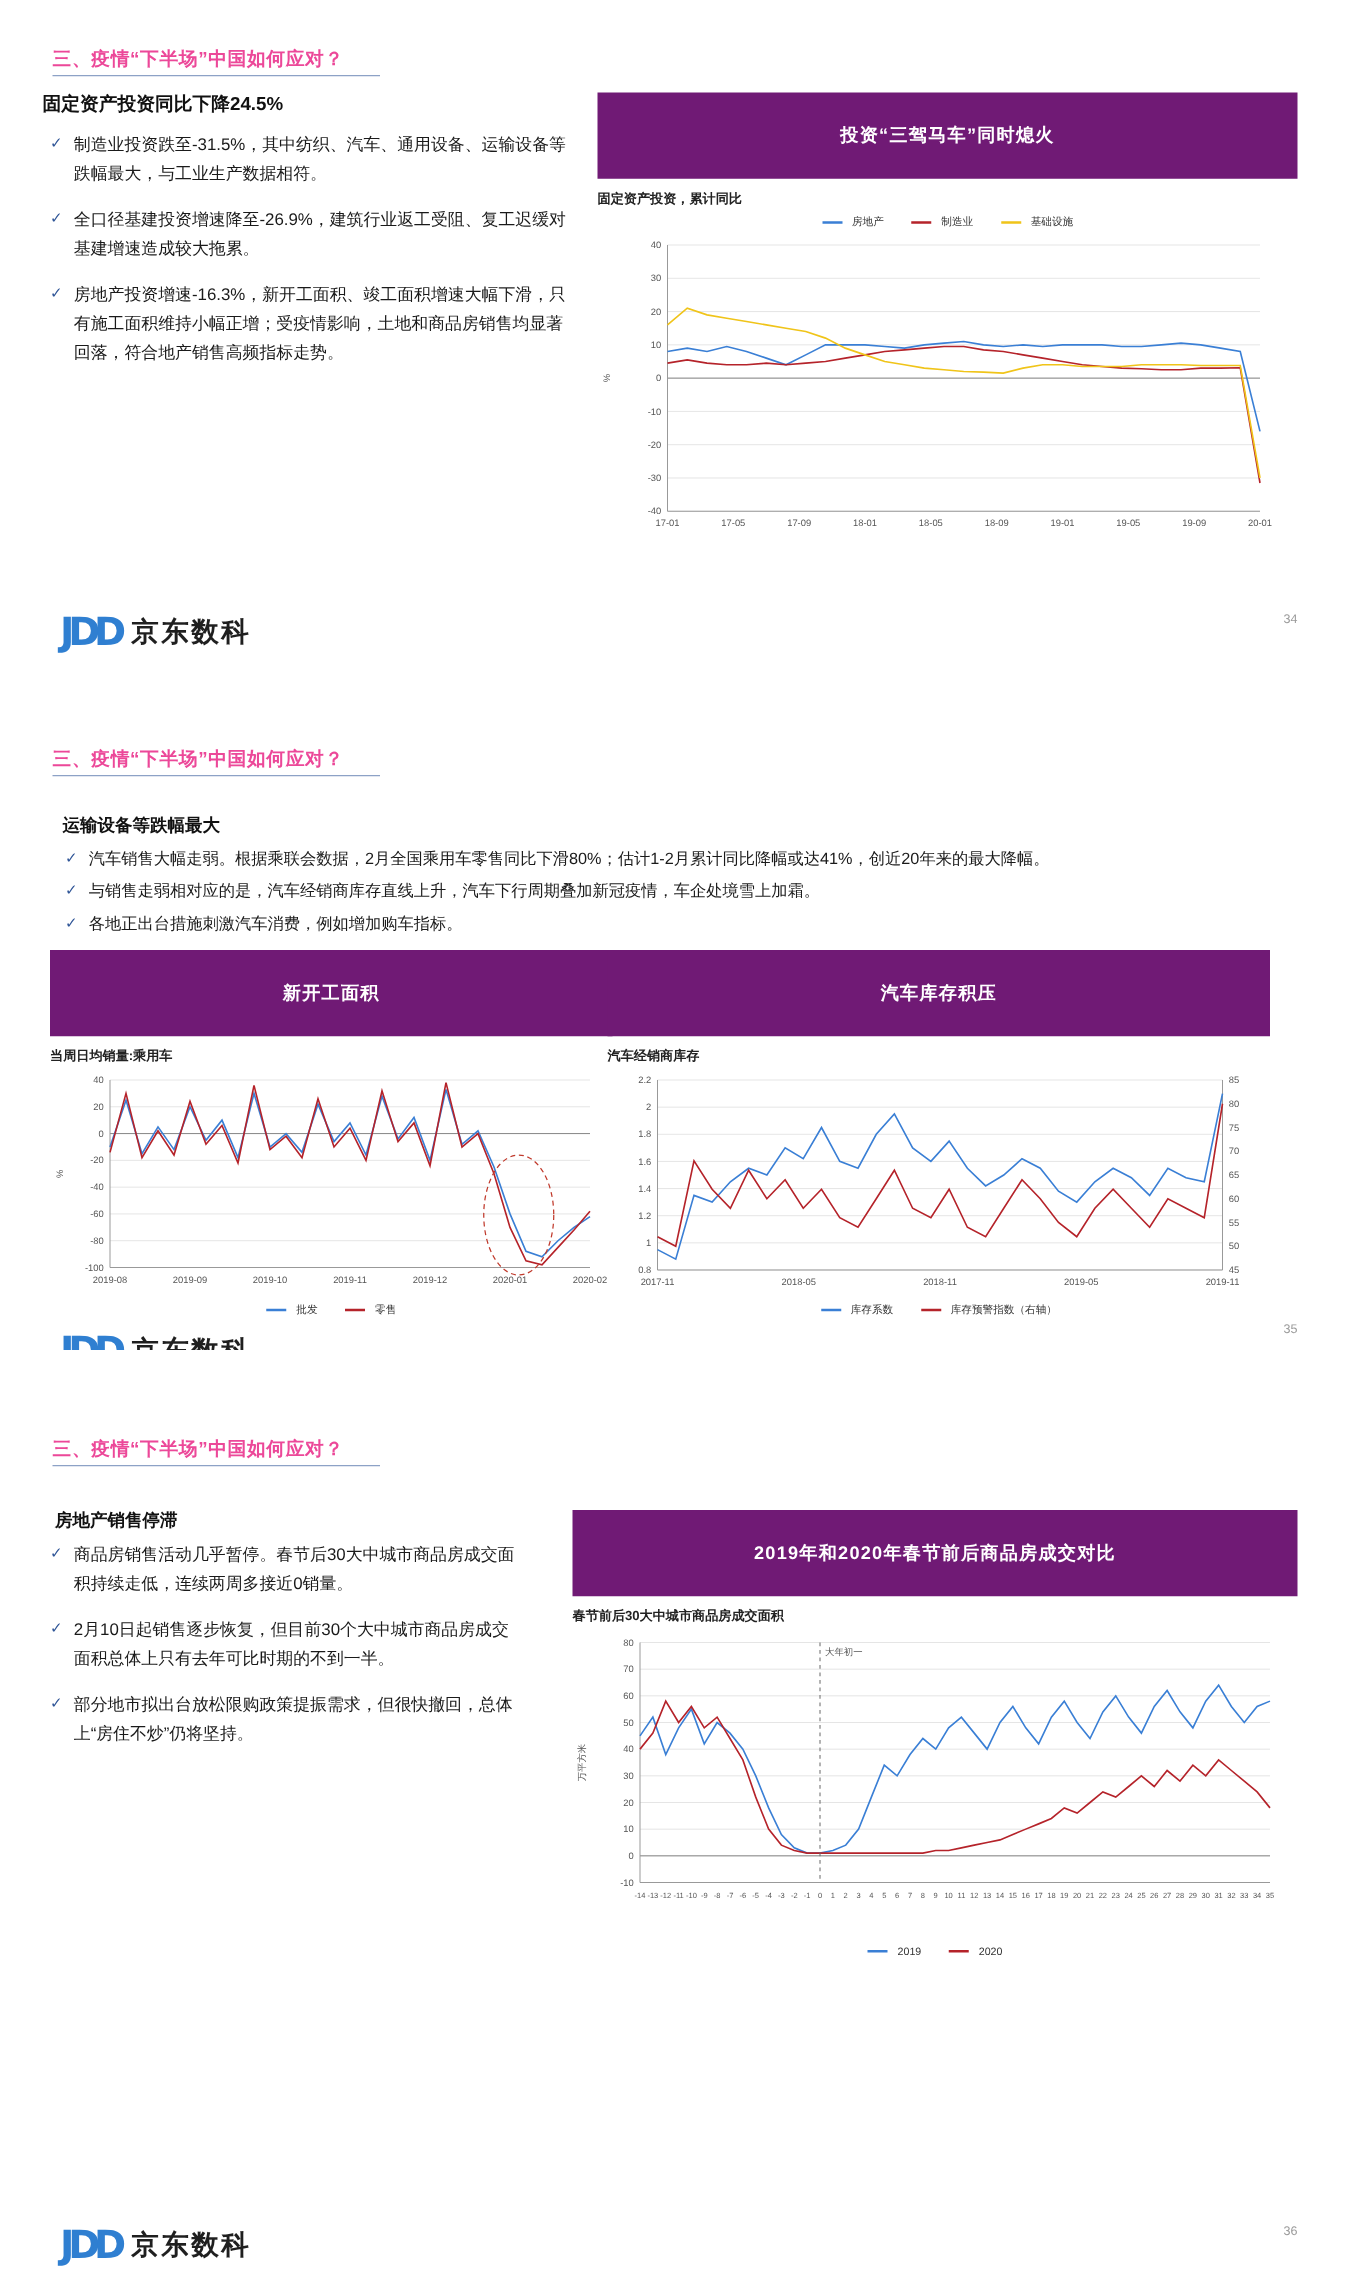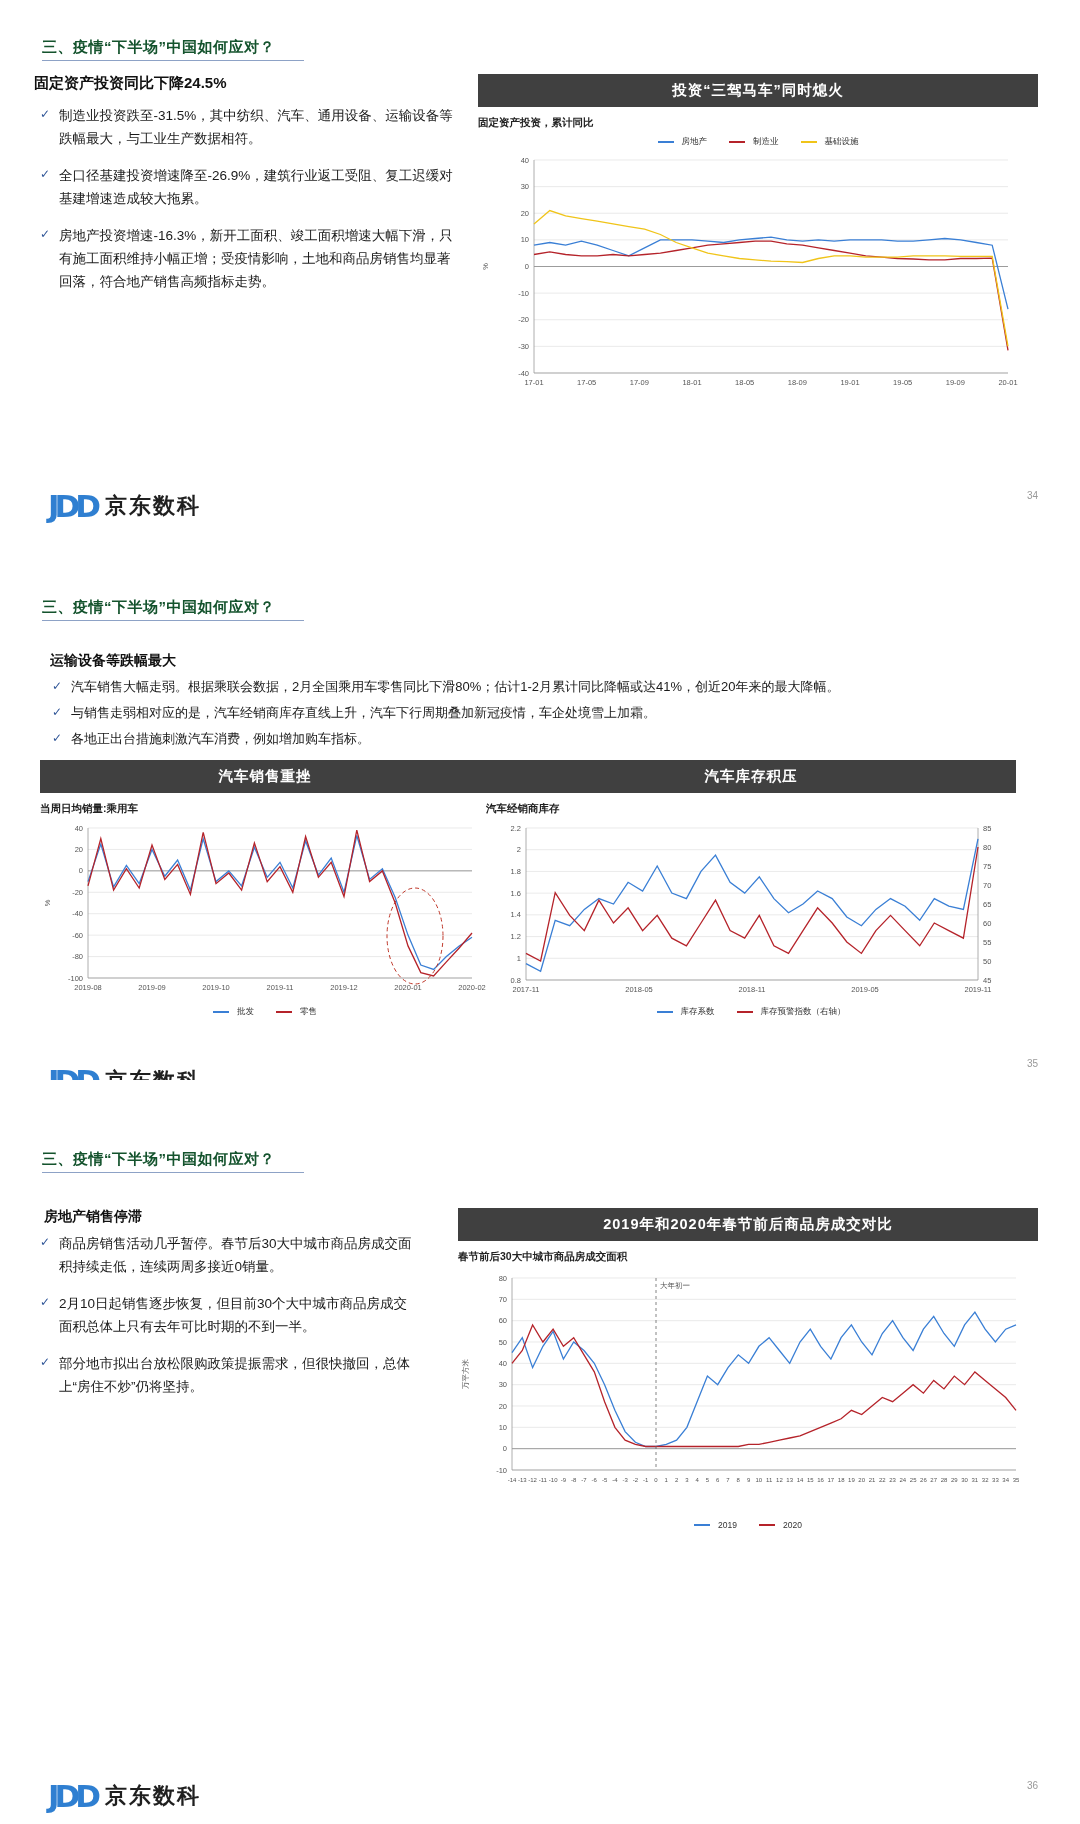--- a/index.html
+++ b/index.html
@@ -1,31 +1,31 @@
 <!DOCTYPE html>
 <html><head>
 <meta charset="utf-8">
 <style>
   html,body{margin:0;padding:0;background:#ffffff;}
   body{width:1080px;font-family:"Liberation Sans","DejaVu Sans",sans-serif;color:#1a1a1a;}
   .page{position:relative;width:1080px;background:#fff;}
   .p1{height:560px;}
   .p2{height:520px;}
   .p3{height:744px;}
-  .sec-title{position:absolute;font-size:15px;font-weight:700;color:#14532d;letter-spacing:.5px;}
+  .sec-title{position:absolute;font-size:15px;font-weight:700;color:#ec4899;letter-spacing:.5px;}
   .sec-underline{position:absolute;height:1px;background:#2f5597;opacity:.55;}
   .lead{position:absolute;font-weight:700;font-size:15px;color:#111;}
   .bullets{position:absolute;}
   .bullet{display:flex;align-items:flex-start;margin-bottom:14px;}
   .bullet .tick{color:#2f5597;font-size:12px;line-height:20px;margin-right:7px;flex:0 0 12px;}
   .bullet .btxt{font-size:13.5px;line-height:23px;color:#1a1a1a;}
   .tight .bullet{margin-bottom:4px;}
   .tight .bullet .btxt{font-size:13px;line-height:22px;}
   .chart-card{position:absolute;}
-  .chart-head{background:#404040;color:#fff;font-size:14.5px;font-weight:700;text-align:center;letter-spacing:1px;padding:7px 0;}
+  .chart-head{background:#701a75;color:#fff;font-size:14.5px;font-weight:700;text-align:center;letter-spacing:1px;padding:25px 0;}
   .chart-sub{text-align:left;font-size:10.5px;font-weight:700;color:#222;margin-top:9px;}
   .legend{display:flex;justify-content:center;gap:22px;margin-top:6px;font-size:8.5px;color:#333;}
   .legend .li{display:flex;align-items:center;gap:8px;}
   .legend .sw{width:16px;height:2px;display:inline-block;}
   .logo{position:absolute;display:flex;align-items:center;gap:9px;margin-top:48px;}
   .logo .jd{font-size:31px;font-weight:700;color:#2f7fd1;letter-spacing:-5px;font-family:"DejaVu Sans",sans-serif;}
   .logo .jdtxt{font-size:22px;font-weight:700;color:#1f1f1f;letter-spacing:2px;}
   .pagenum{position:absolute;right:42px;font-size:10px;color:#999;}
   svg{display:block;}
   .gl{stroke:#dcdcdc;stroke-width:.6;}
@@ -133,21 +133,21 @@
       <span class="tick">✓</span>
       <span class="btxt">与销售走弱相对应的是，汽车经销商库存直线上升，汽车下行周期叠加新冠疫情，车企处境雪上加霜。</span>
     </div>
     <div class="bullet">
       <span class="tick">✓</span>
       <span class="btxt">各地正出台措施刺激汽车消费，例如增加购车指标。</span>
     </div>
   </div>
 
   <div class="chart-card" style="left:40px;top:200px;width:450px;">
-    <div class="chart-head">汽车销售重挫</div>
+    <div class="chart-head">新开工面积</div>
     <div class="chart-sub">当周日均销量:乘用车</div>
     <svg id="svg-c1" width="450" height="190" viewBox="0 0 450 190">
         <line x1="48" y1="162" x2="432" y2="162" class="gl"></line>
         <text x="43" y="164.5" text-anchor="end" font-size="7.5" fill="#555">-100</text>
         <line x1="48" y1="140.57142857142858" x2="432" y2="140.57142857142858" class="gl"></line>
         <text x="43" y="143.07142857142858" text-anchor="end" font-size="7.5" fill="#555">-80</text>
         <line x1="48" y1="119.14285714285714" x2="432" y2="119.14285714285714" class="gl"></line>
         <text x="43" y="121.64285714285714" text-anchor="end" font-size="7.5" fill="#555">-60</text>
         <line x1="48" y1="97.71428571428572" x2="432" y2="97.71428571428572" class="gl"></line>
         <text x="43" y="100.21428571428572" text-anchor="end" font-size="7.5" fill="#555">-40</text>

